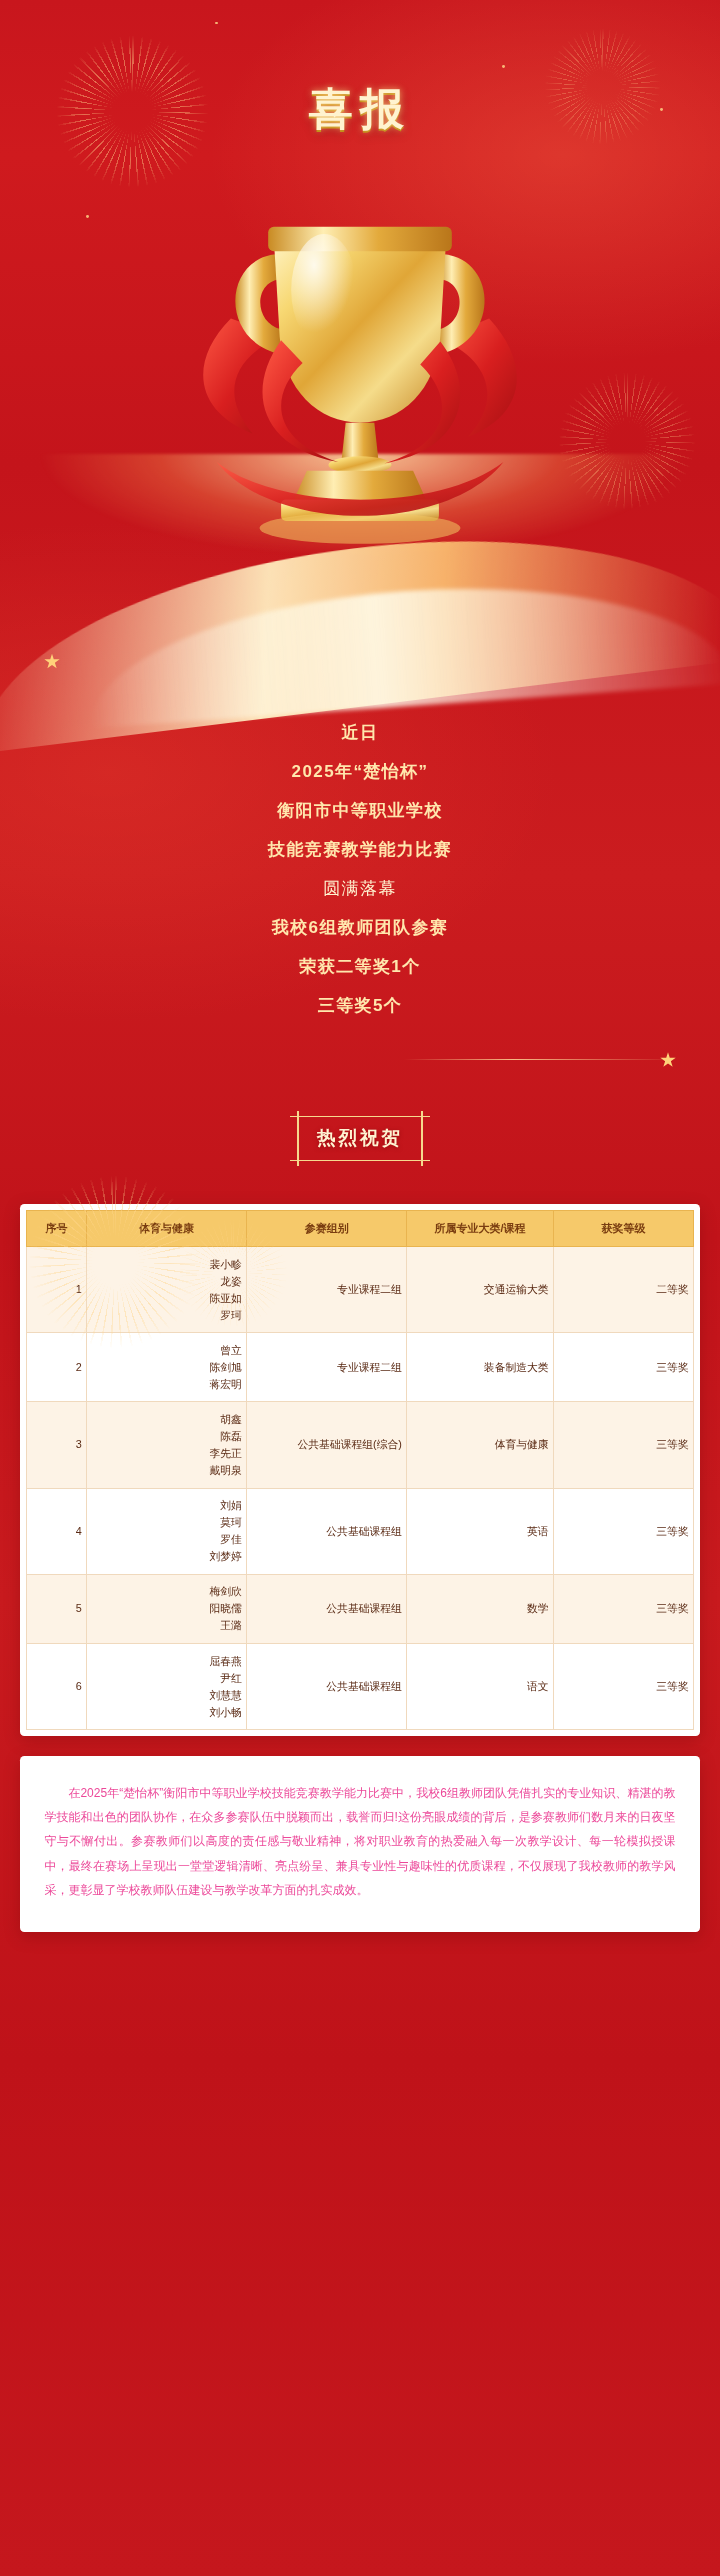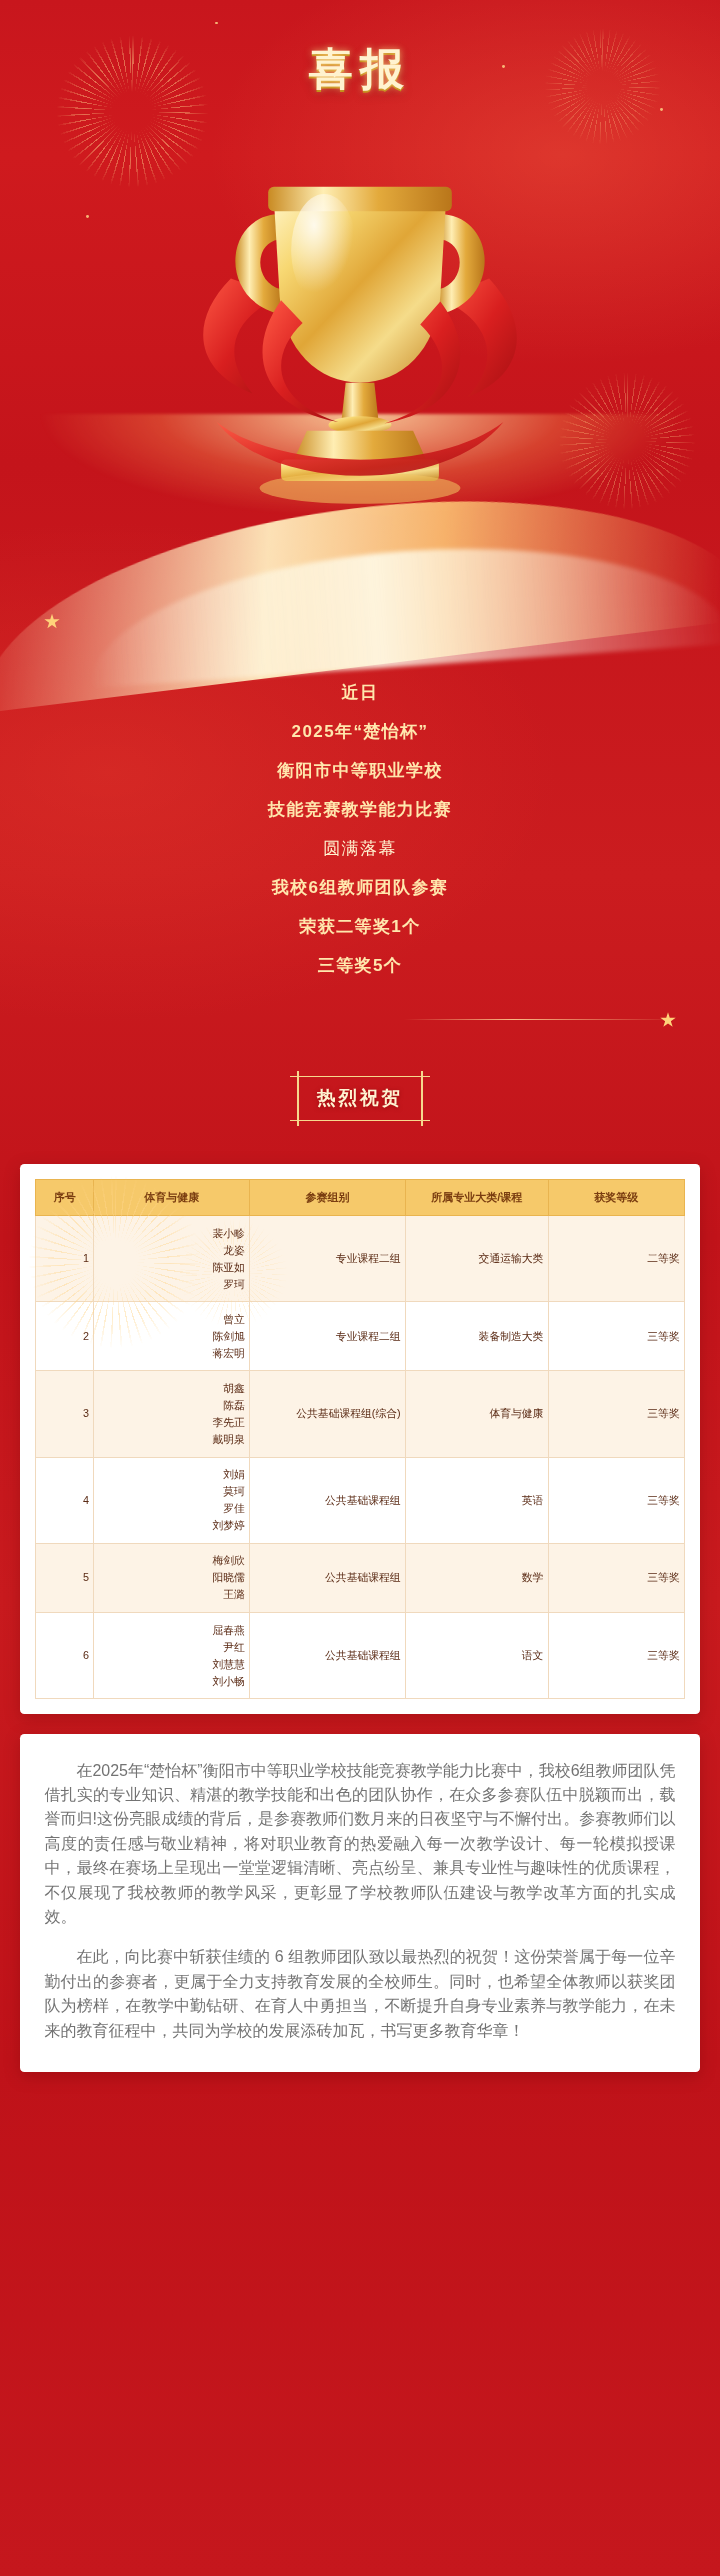--- a/index.html
+++ b/index.html
@@ -35,21 +35,21 @@
   .fw1 { width: 151px; height: 151px; left: 57px;  top: 36px; }
   .fw2 { width: 115px; height: 115px; left: 545px; top: 29px;  opacity:.35; }
   .fw3 { width: 136px; height: 136px; left: 559px; top: 373px; opacity:.40; }
   .fw4 { width: 172px; height: 172px; left: 29px;  top: 1176px; opacity:.55; }
   .fw5 { width: 108px; height: 108px; left: 179px; top: 1219px; opacity:.30; }
 
   .sparkle { position: absolute; width: 2.9px; height: 2.9px; border-radius: 50%;
              background: #ffd98a; opacity: .8; pointer-events: none; }
 
   
-  .title-wrap { position: relative; padding-top: 40px; text-align: center; }
+  .title-wrap { position: relative; padding-top: 80px; text-align: center; }
   .title {
     font-family: "Liberation Serif", serif;
     font-size: 44px;
     font-weight: bold;
     letter-spacing: 7.2px;
     color: #fff3cf;
     text-shadow: 0 0 7.2px rgba(255,200,120,.9), 0 2.2px 0 #b8860b, 0 3.6px 11.5px rgba(0,0,0,.25);
   }
 
   
@@ -124,21 +124,21 @@
     background: linear-gradient(90deg, rgba(246,217,142,0), rgba(246,217,142,.8), rgba(246,217,142,0));
   }
   .bl-left  { left: 21.5px;  width: 215px; }
   .bl-right { right: 21.5px; width: 215px; }
 
   
   .table-card {
     margin: 14.3px 20px 0;
     background: #fff;
     border-radius: 4.3px;
-    padding: 15px;
+    padding: 6px;
     box-shadow: 0 4.3px 16px rgba(90,0,0,.25);
   }
   table { width: 100%; border-collapse: collapse; font-size: 10.8px; color: #5a2a14; }
   thead th {
     background: #f6c96a;
     color: #7a3d10;
     font-weight: bold;
     padding: 10px 4.3px;
     border: 0.7px solid #e9b44f;
     font-size: 11px;
@@ -161,22 +161,22 @@
 
   
   .article {
     margin: 20px 20px 43px;
     background: #fff;
     border-radius: 4.3px;
     padding: 24.4px 24.4px 29px;
     box-shadow: 0 4.3px 16px rgba(90,0,0,.25);
   }
   .article p {
-    color: #737373;
-    font-size: 16px;
+    color: #ec4899;
+    font-size: 12px;
     line-height: 24.4px;
     text-align: justify;
     text-indent: 2em;
     margin-bottom: 16px;
     font-family: "Liberation Sans", sans-serif;
   }
   .article p:last-child { margin-bottom: 0; }
 </style>
 </head>
 <body>
@@ -358,17 +358,16 @@
           <td>公共基础课程组</td>
           <td>语文</td>
           <td>三等奖</td>
         </tr>
       </tbody>
     </table>
   </div>
 
   <div class="article">
     <p>在2025年“楚怡杯”衡阳市中等职业学校技能竞赛教学能力比赛中，我校6组教师团队凭借扎实的专业知识、精湛的教学技能和出色的团队协作，在众多参赛队伍中脱颖而出，载誉而归!这份亮眼成绩的背后，是参赛教师们数月来的日夜坚守与不懈付出。参赛教师们以高度的责任感与敬业精神，将对职业教育的热爱融入每一次教学设计、每一轮模拟授课中，最终在赛场上呈现出一堂堂逻辑清晰、亮点纷呈、兼具专业性与趣味性的优质课程，不仅展现了我校教师的教学风采，更彰显了学校教师队伍建设与教学改革方面的扎实成效。</p>
-    <p>在此，向比赛中斩获佳绩的 6 组教师团队致以最热烈的祝贺！这份荣誉属于每一位辛勤付出的参赛者，更属于全力支持教育发展的全校师生。同时，也希望全体教师以获奖团队为榜样，在教学中勤钻研、在育人中勇担当，不断提升自身专业素养与教学能力，在未来的教育征程中，共同为学校的发展添砖加瓦，书写更多教育华章！</p>
   </div>
 
 </div>
 
 
 </body></html>

